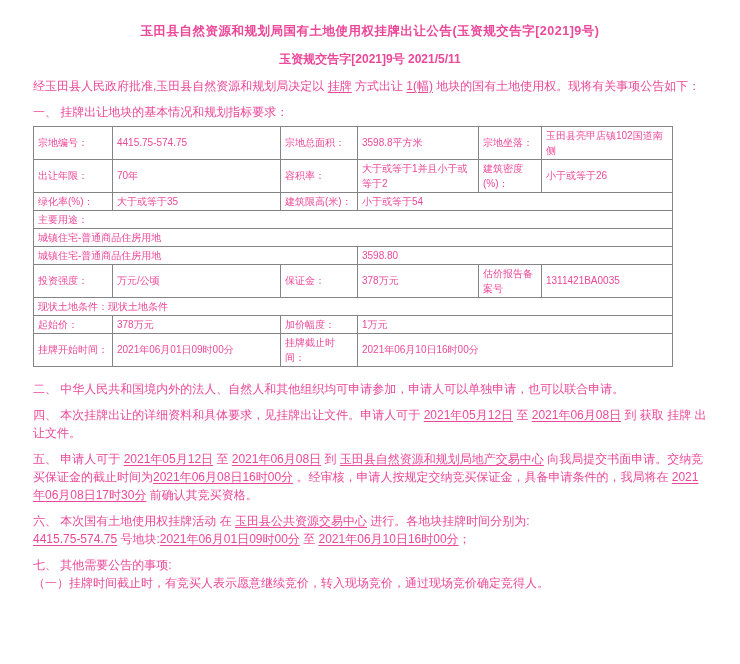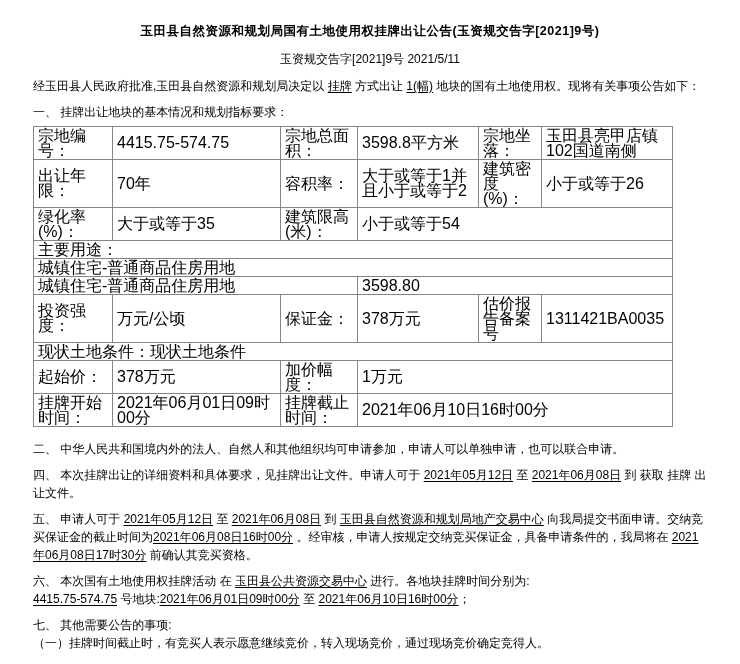--- a/index.html
+++ b/index.html
@@ -5,45 +5,46 @@
   html, body {
     margin: 0; padding: 0;
     width: 740px; height: 664px;
     background: #ffffff;
     overflow: hidden;
   }
   .doc {
     box-sizing: border-box;
     width: 740px; height: 664px;
     padding: 22px 33px 0 33px;
-    color: #000000;
+    color: #ec4899;
     font-family: "Liberation Sans", "DejaVu Sans", sans-serif;
     font-size: 12px;
     line-height: 1.5;
   }
   .title {
     font-size: 12.5px;
     font-weight: bold;
     text-align: center;
     margin: 0 0 9px 0;
     letter-spacing: 0.5px;
   }
   .subtitle {
     text-align: center;
     margin: 8px 0 9px 0;
+    font-weight: bold;
   }
   .para { margin: 0 0 8px 0; }
   .sec1 { margin-bottom: 5px; }
   .u { text-decoration: underline; text-underline-offset: 2px; }
   table.parcel {
     border-collapse: collapse;
     table-layout: fixed;
     width: 639px;
     margin: 2px 0 13px 0;
-    font-size: 16px;
+    font-size: 10px;
   }
   table.parcel td {
     border: 1px solid #848484;
     padding: 1px 4px;
     line-height: 15px;
     vertical-align: middle;
     overflow: hidden;
   }
   #sections { margin-top: 12px; }
 </style>

